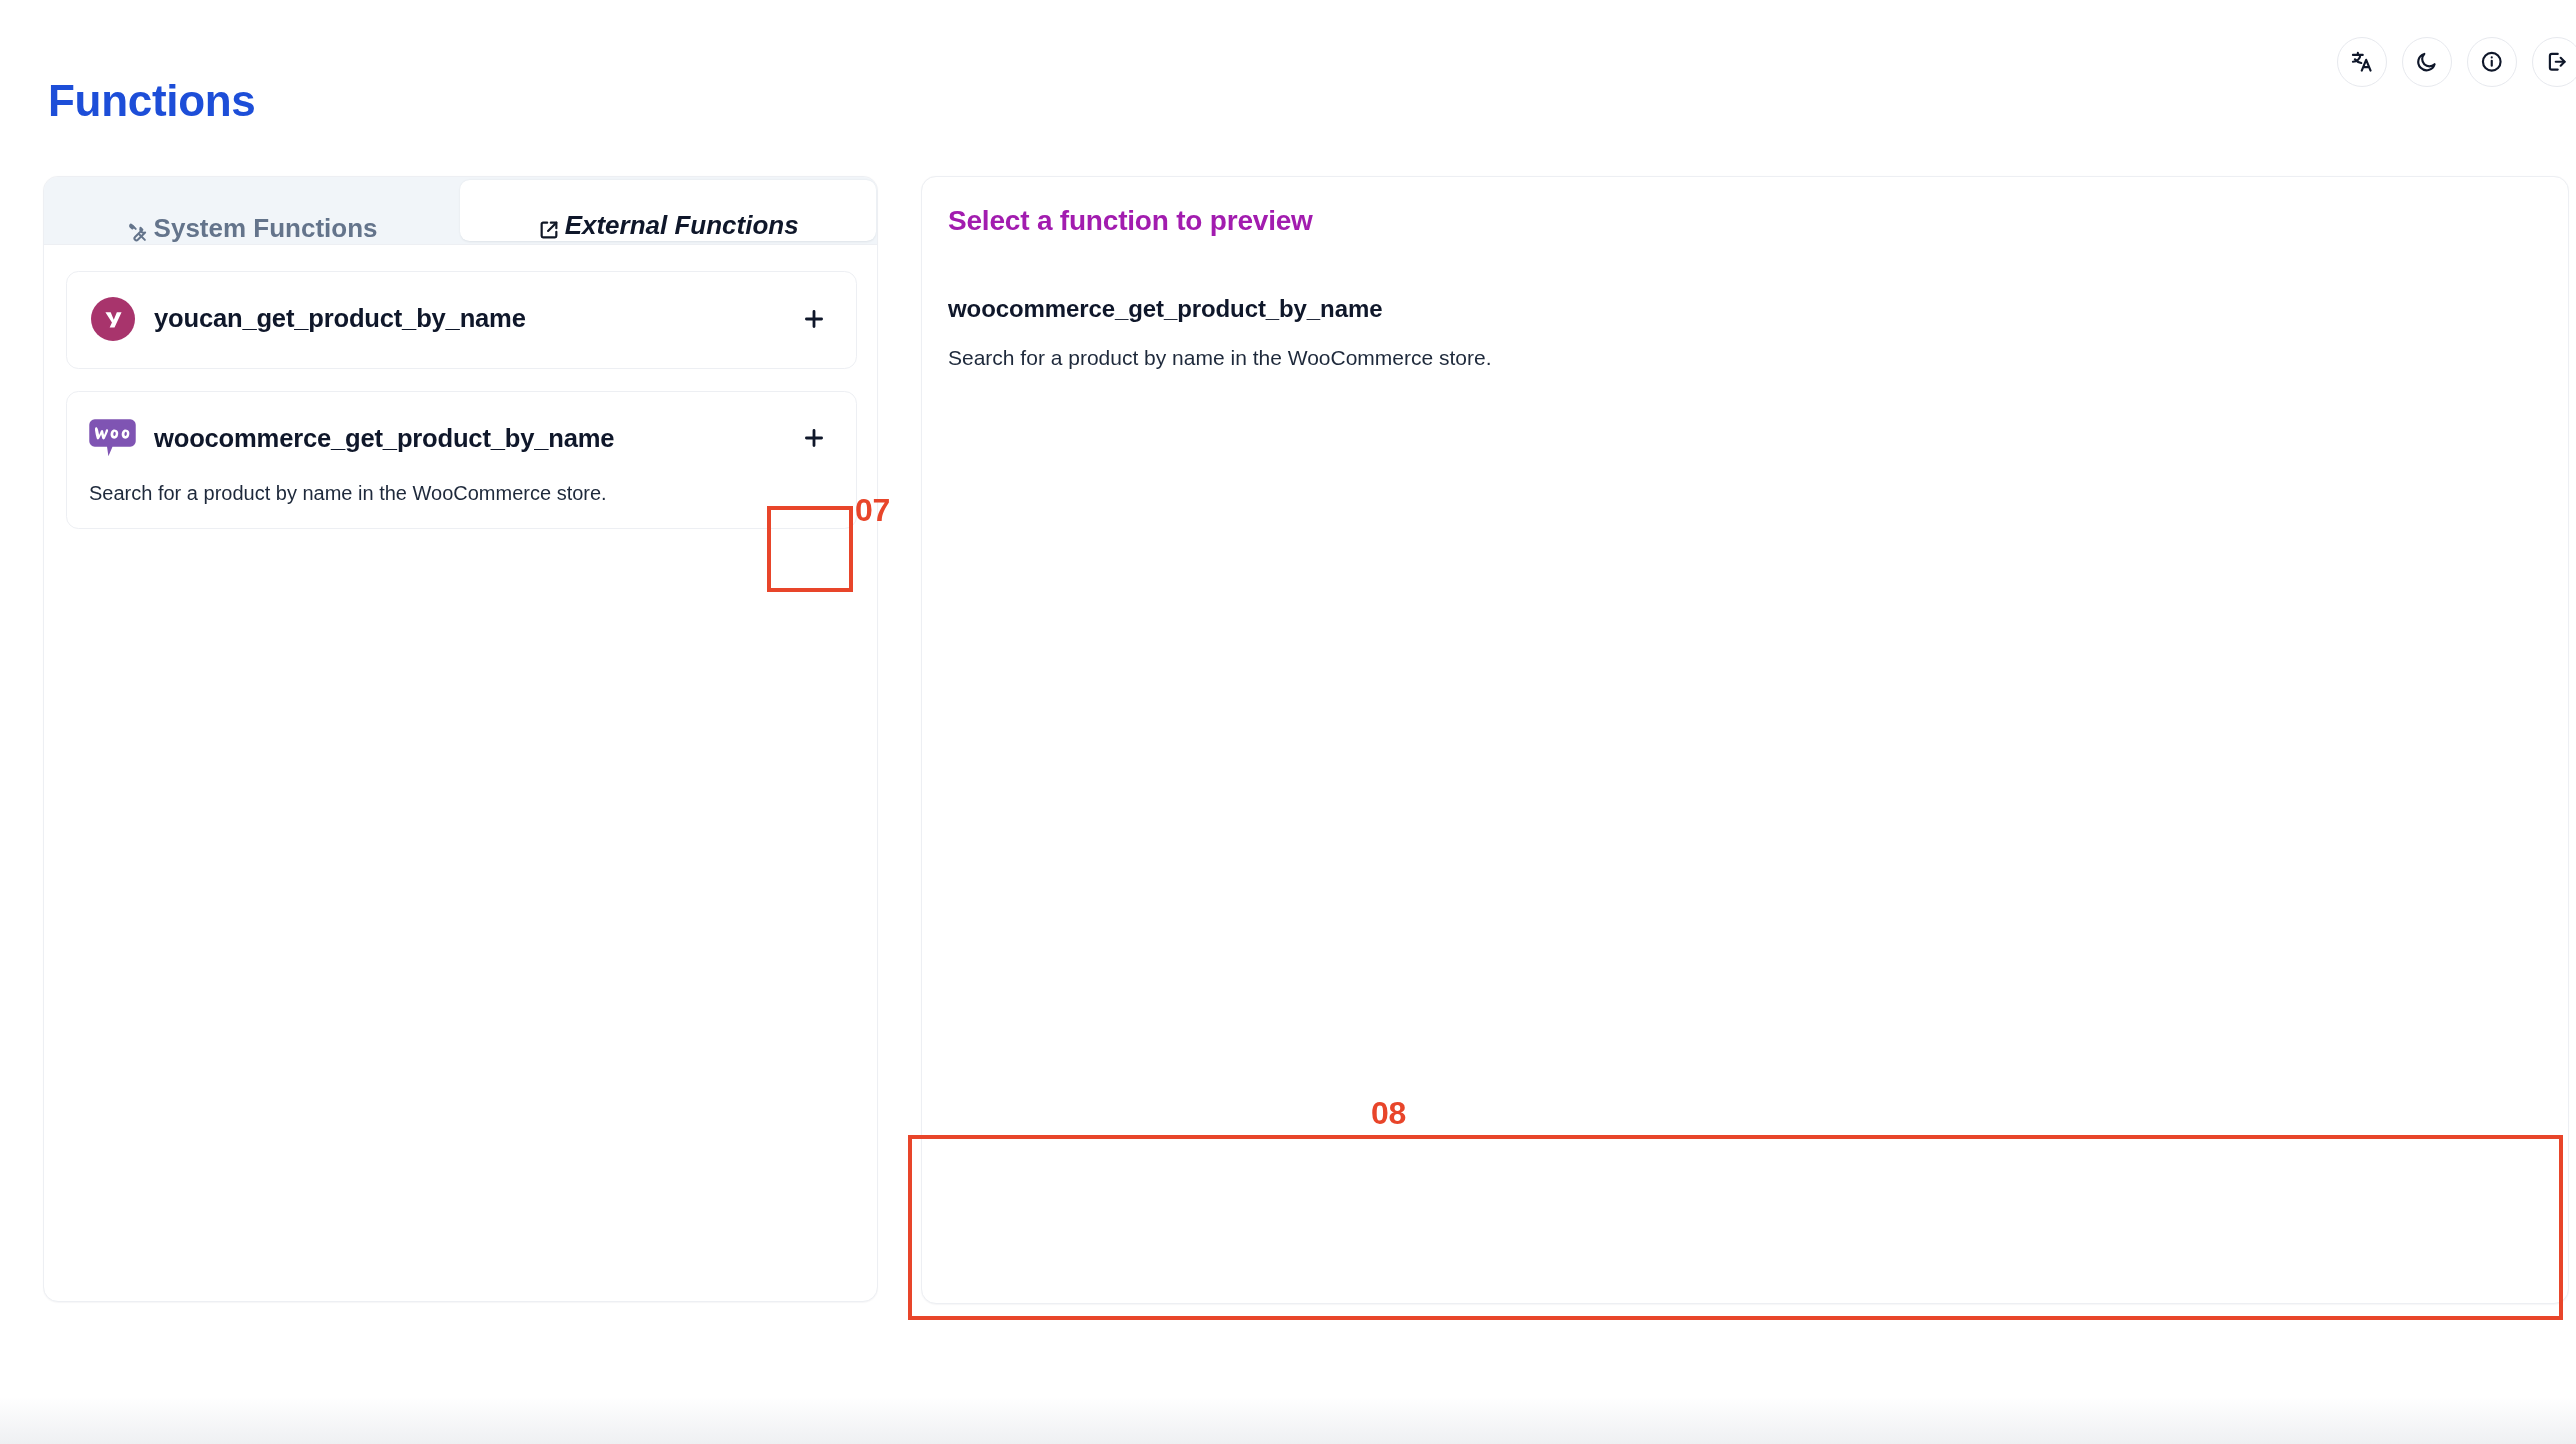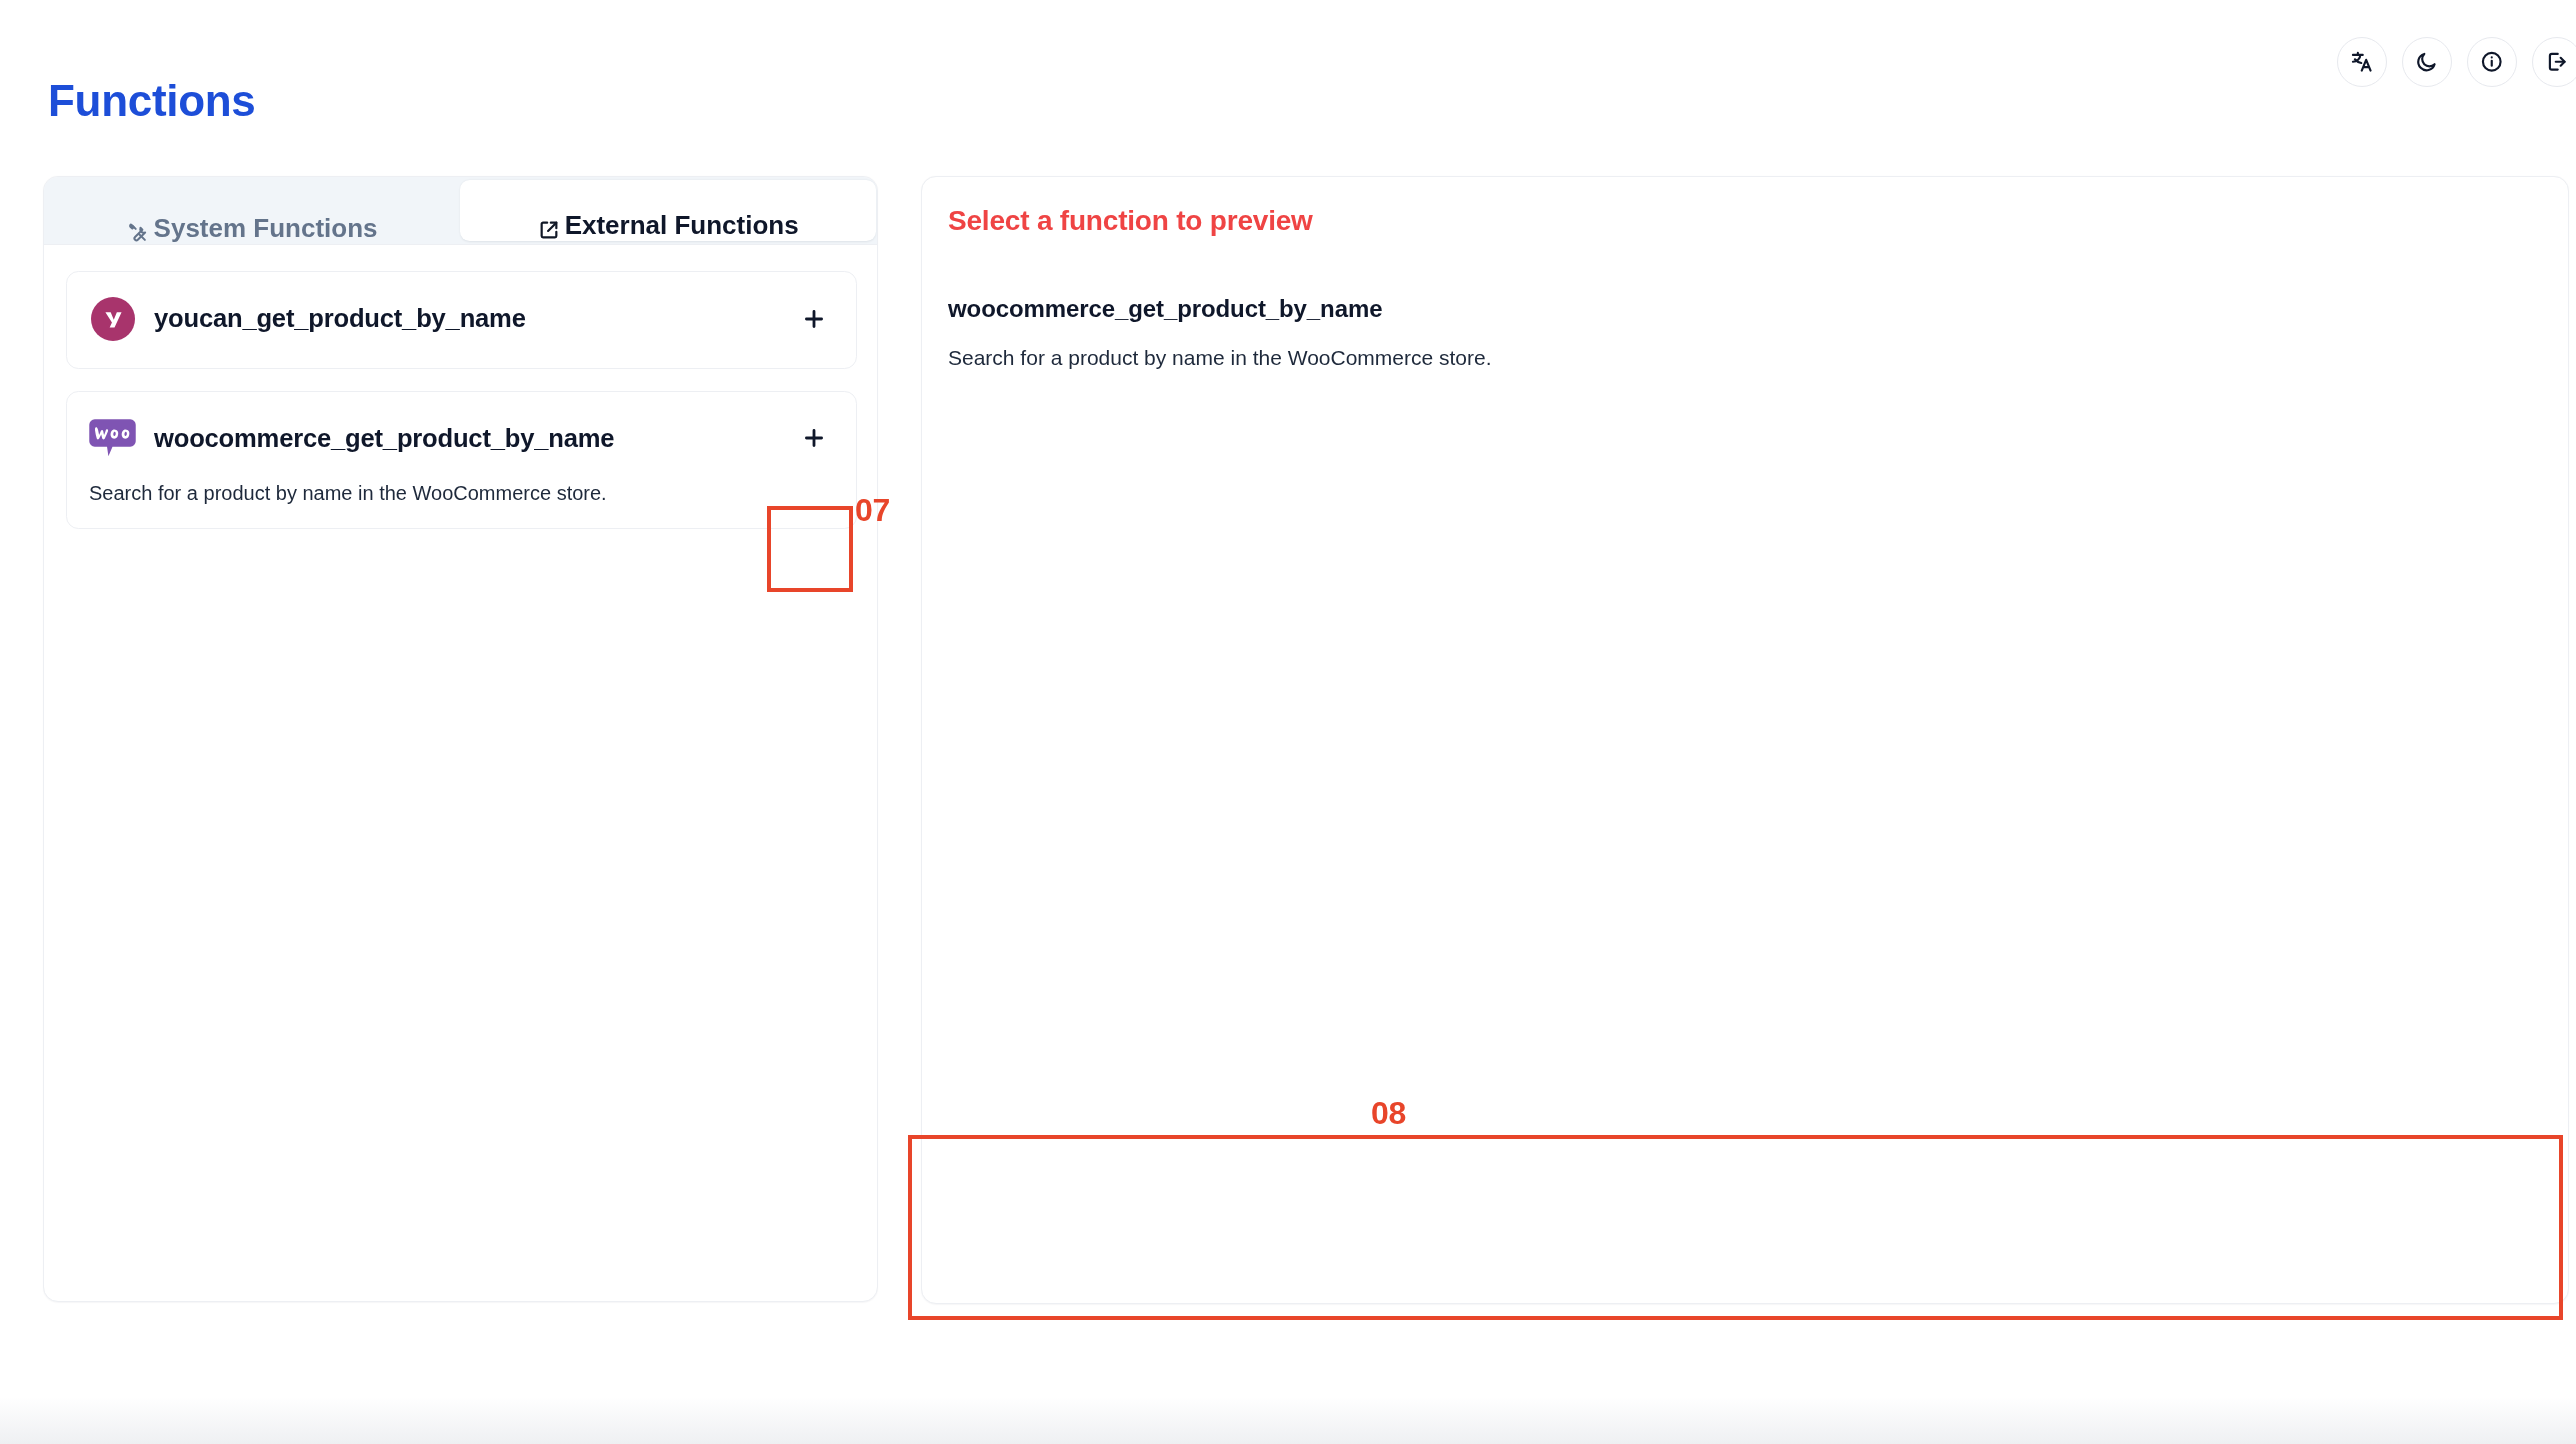--- a/index.html
+++ b/index.html
@@ -50,20 +50,21 @@
   }
   .tab {
     flex: 1; display: flex; align-items: flex-end; justify-content: center;
     gap: 5px; font-size: 26px; font-weight: 600; color: #64748B;
     cursor: pointer; border-radius: 14px 0 0 0;
   }
   .tab.active {
     background: #ffffff; color: #0F172A;
     border-radius: 9.7px; margin: 2.8px 2.8px 2.8px 0;
     box-shadow: 0 0.7px 2.1px rgba(16,24,40,0.08);
+    font-style: italic;
   }
   .tab .t-icon { display: flex; align-items: center; }
 
   .cards { position: absolute; left: 0; top: 68px; width: 835px; padding: 26px 22px 0 22px; }
   .fn-card {
     position: relative;
     background: #ffffff;
     border: 1.4px solid #EDEFF3;
     border-radius: 12.4px;
     padding: 21px 22px 23.5px 22px;
@@ -98,21 +99,21 @@
     position: absolute; left: 921px; top: 176px;
     width: 1648px; height: 1128px;
     background: #ffffff;
     border: 1.4px solid #EDEFF3;
     border-radius: 15px;
     box-shadow: 0 0.7px 1.4px rgba(16,24,40,0.04);
     overflow: hidden;
   }
   .preview-title {
     position: absolute; left: 26px; top: 28px;
-    font-size: 28px; font-weight: 700; color: #ef4444; letter-spacing: -0.2px;
+    font-size: 28px; font-weight: 700; color: #a21caf; letter-spacing: -0.2px;
   }
   .preview-fn-name {
     position: absolute; left: 26px; top: 118px;
     font-size: 24px; font-weight: 700; color: #0F172A; letter-spacing: -0.1px;
   }
   .preview-fn-desc {
     position: absolute; left: 26px; top: 169px;
     font-size: 21px; font-weight: 400; color: #1E293B;
   }
 

